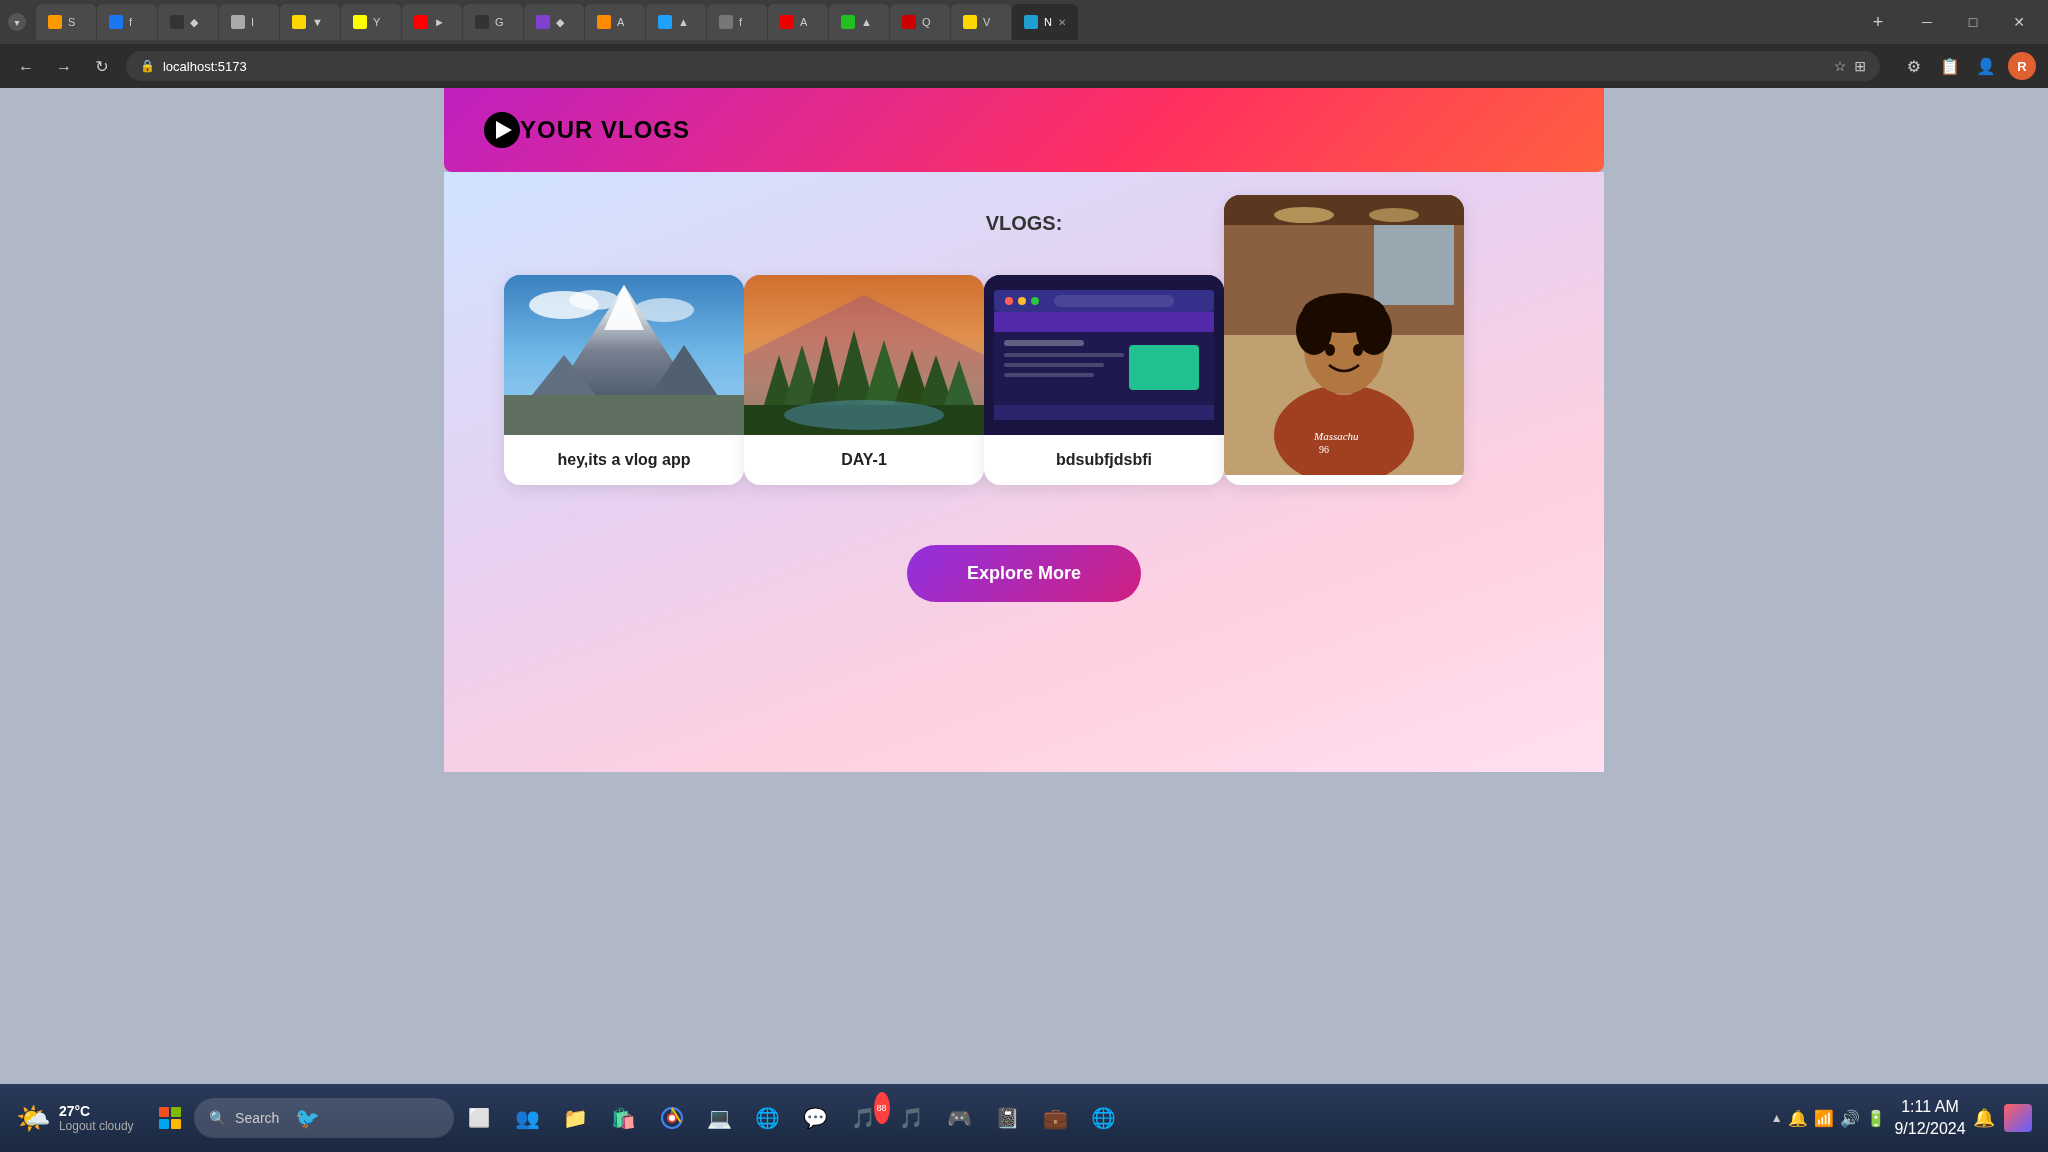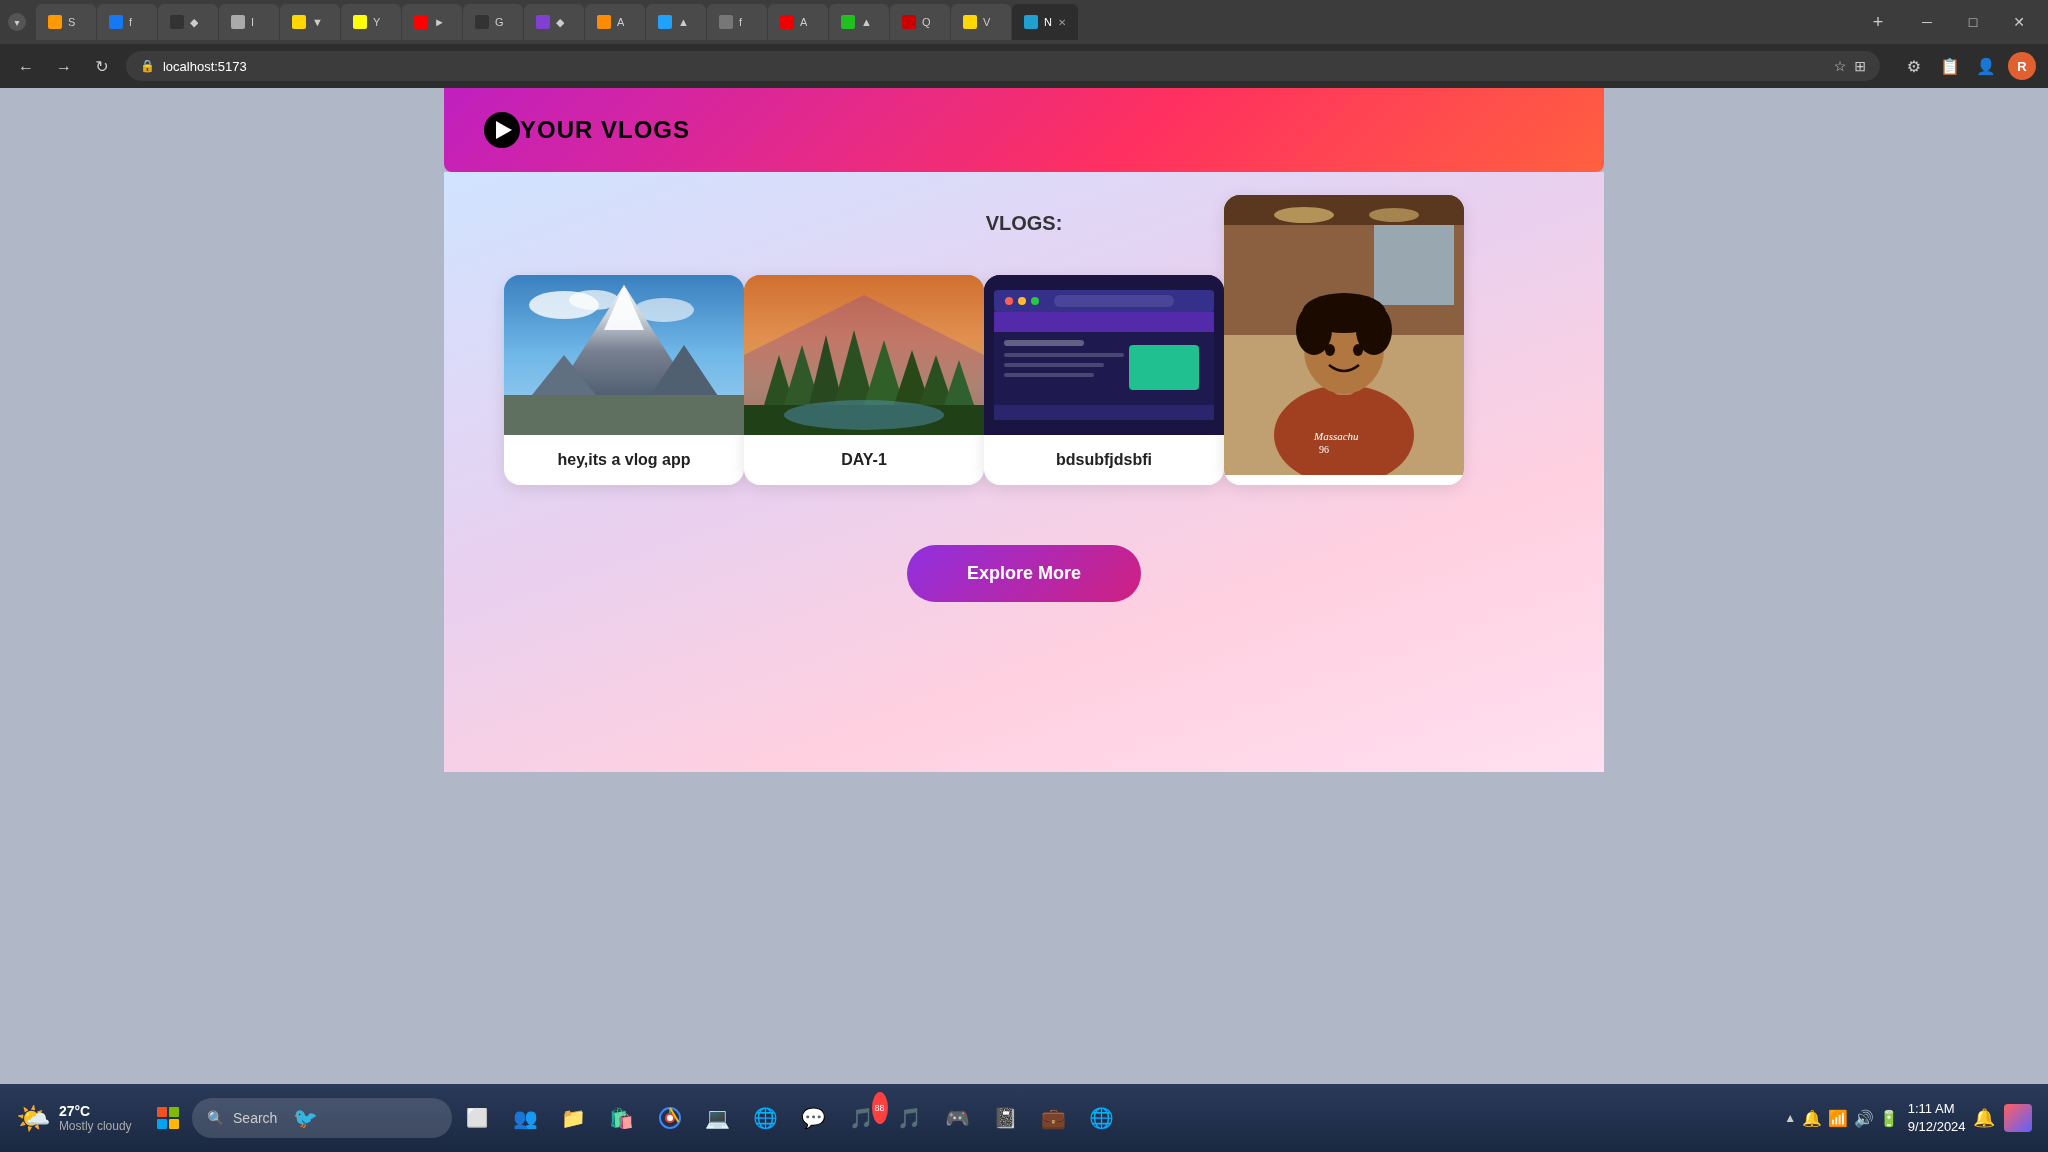--- a/index.html
+++ b/index.html
@@ -460,22 +460,22 @@
     }
     .system-tray {
       display: flex;
       align-items: center;
       gap: 6px;
       color: #ccc;
       font-size: 13px;
     }
     .clock {
       color: white;
-      font-size: 13px;
-      text-align: left;
+      font-size: 16px;
+      text-align: center;
       line-height: 1.4;
     }
     .notification-badge {
       position: relative;
     }
     .badge-count {
       position: absolute;
       top: -4px;
       right: -4px;
       background: #ff4040;
@@ -759,21 +759,21 @@
     </div>
   </div>
 </div>
 
 <div class="taskbar">
 
   <div class="taskbar-weather">
     <span style="font-size:28px;">🌤️</span>
     <div>
       <div style="font-size:14px;font-weight:600;">27°C</div>
-      <div style="font-size:12px;color:#aaa;">Mostly cloudy</div>
+      <div style="font-size:12px;color:#aaa;">Logout cloudy</div>
     </div>
   </div>
 
   <div class="taskbar-start">
     <div class="windows-logo">
       <div class="win-quad win-quad-1"></div>
       <div class="win-quad win-quad-2"></div>
       <div class="win-quad win-quad-3"></div>
       <div class="win-quad win-quad-4"></div>
     </div>

